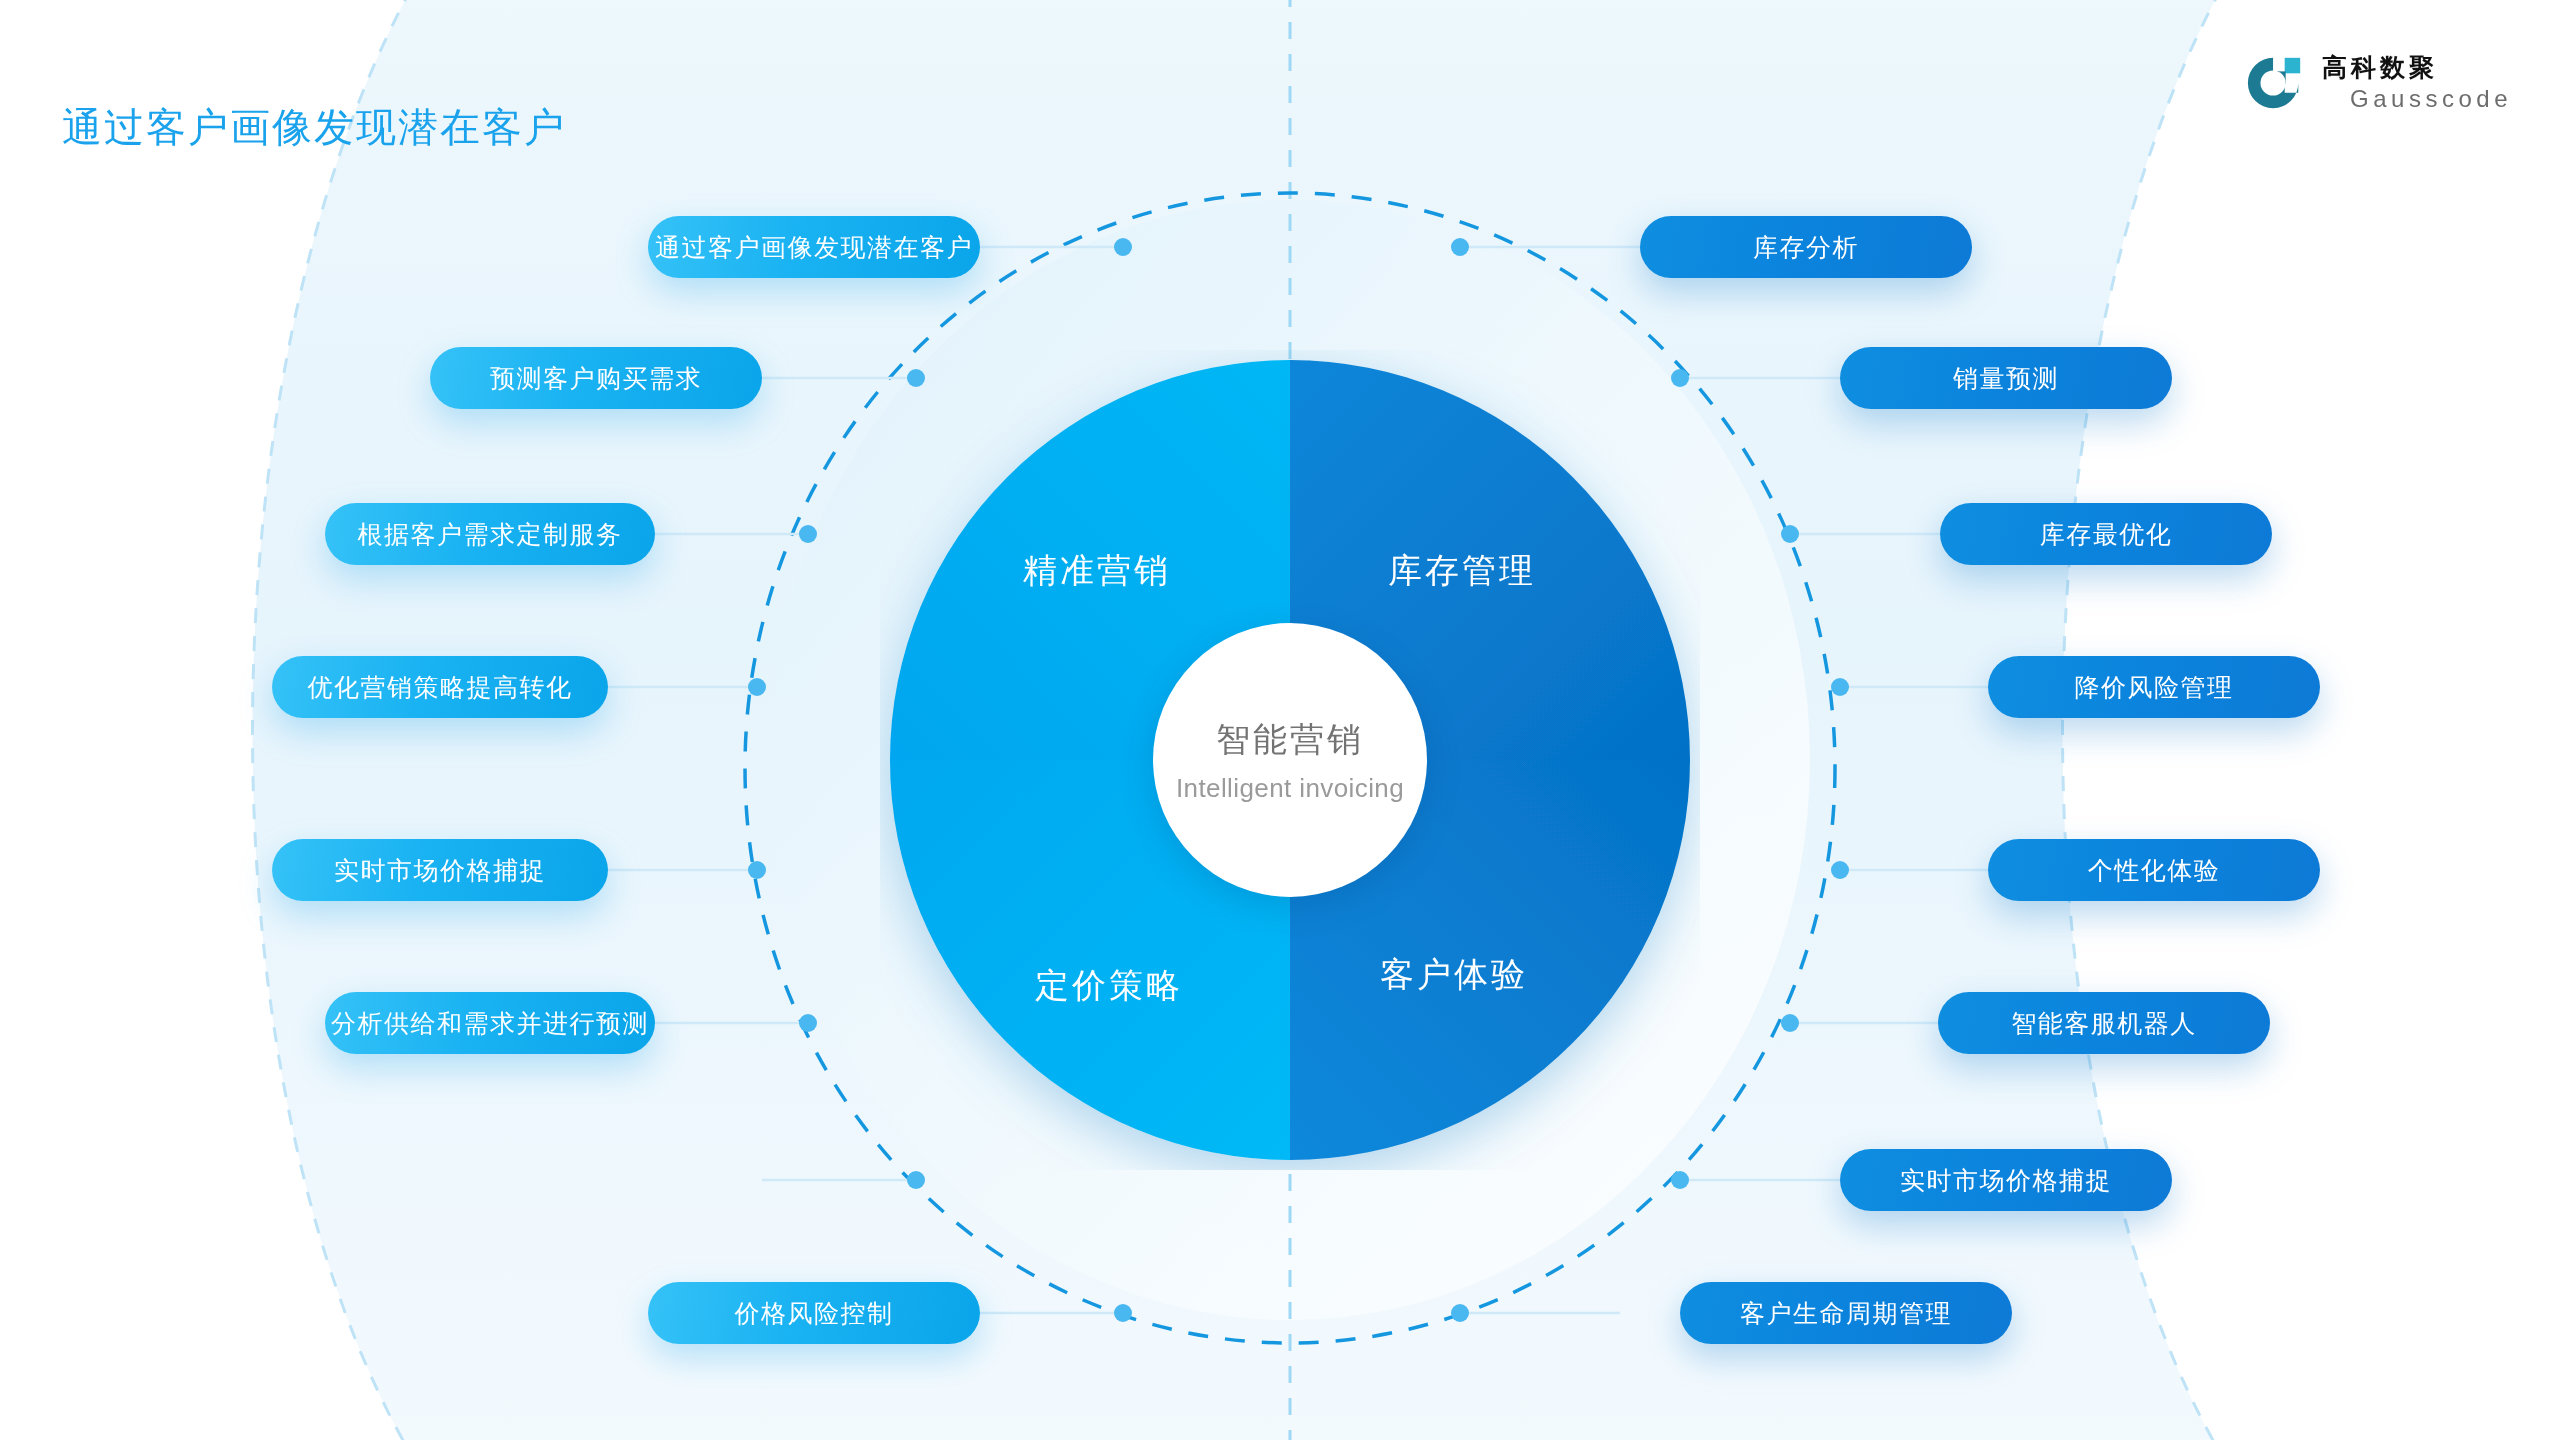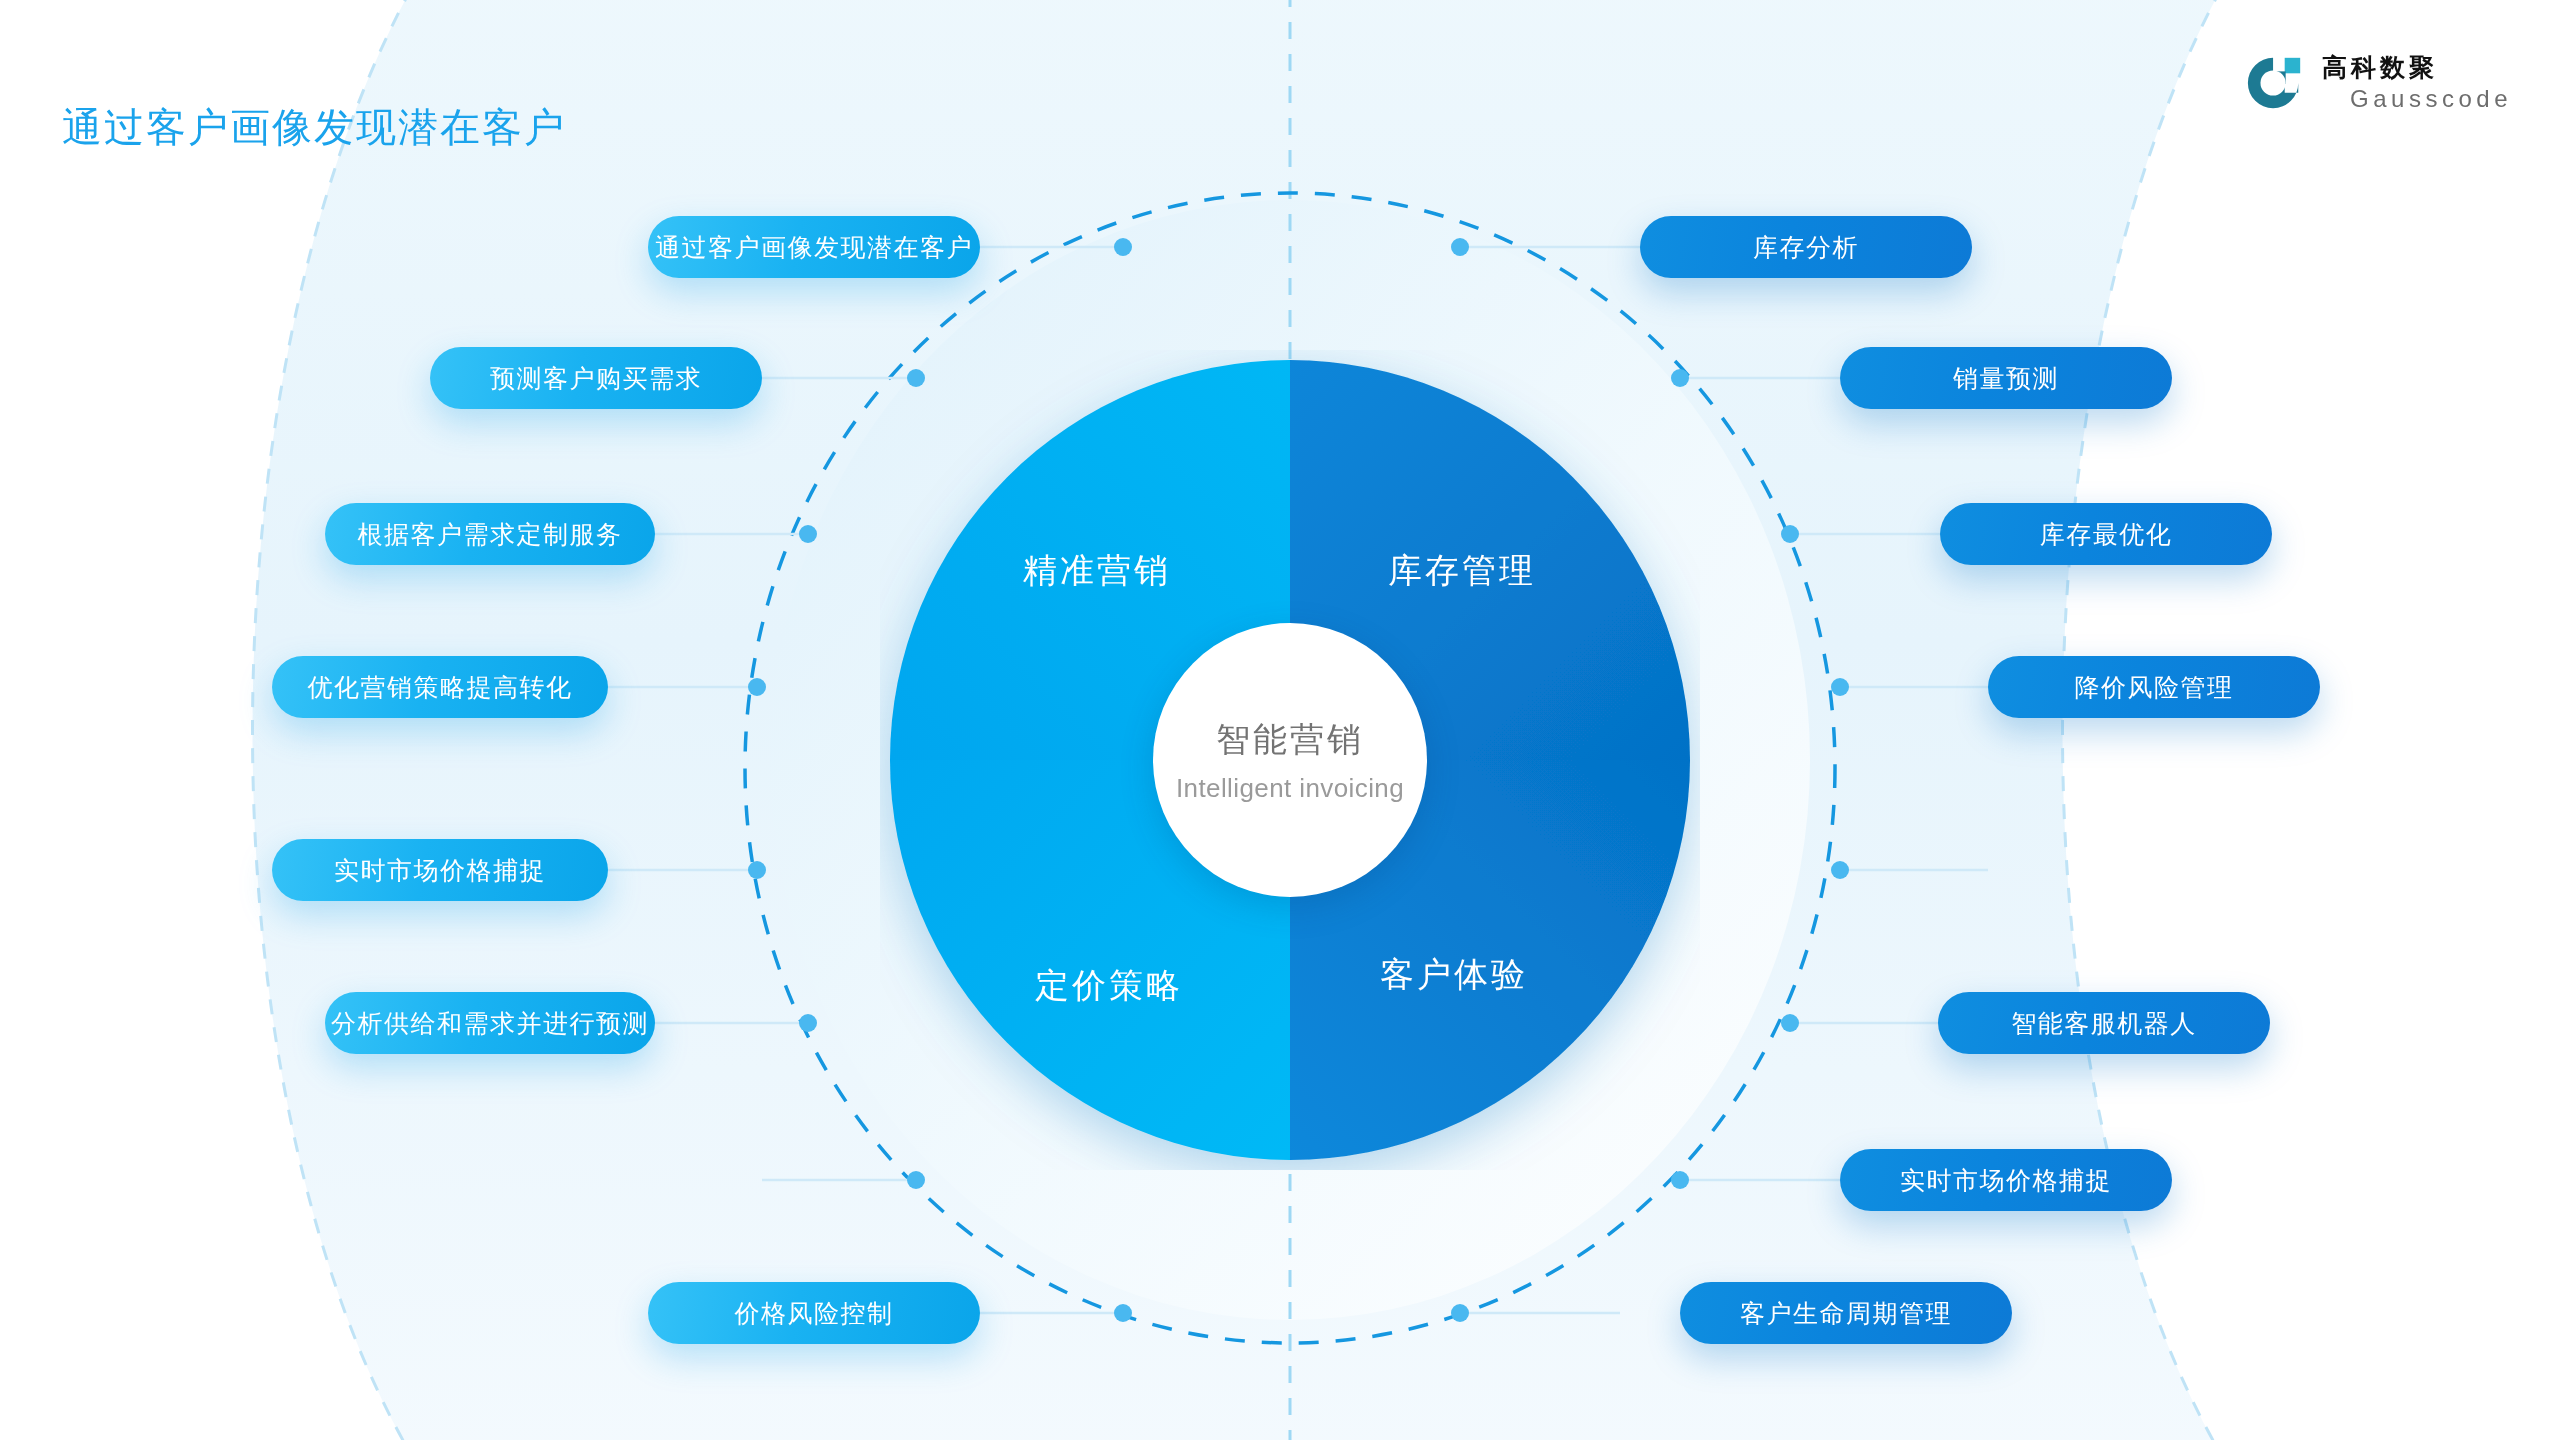--- a/index.html
+++ b/index.html
@@ -203,17 +203,18 @@
   <div class="pill left" style="left:325px;top:503px;width:330px;">根据客户需求定制服务</div>
   <div class="pill left" style="left:272px;top:656px;width:336px;">优化营销策略提高转化</div>
   <div class="pill left" style="left:272px;top:839px;width:336px;">实时市场价格捕捉</div>
   <div class="pill left" style="left:325px;top:992px;width:330px;">分析供给和需求并进行预测</div>
   <div class="pill left" style="left:648px;top:1282px;width:332px;">价格风险控制</div>
 
   <div class="pill right" style="left:1640px;top:216px;width:332px;">库存分析</div>
   <div class="pill right" style="left:1840px;top:347px;width:332px;">销量预测</div>
   <div class="pill right" style="left:1940px;top:503px;width:332px;">库存最优化</div>
   <div class="pill right" style="left:1988px;top:656px;width:332px;font-family:Liberation Serif, serif;">降价风险管理</div>
+  <div class="pill right" style="left:1988px;top:839px;width:332px;">个性化体验</div>
   <div class="pill right" style="left:1938px;top:992px;width:332px;">智能客服机器人</div>
   <div class="pill right" style="left:1840px;top:1149px;width:332px;">实时市场价格捕捉</div>
   <div class="pill right" style="left:1680px;top:1282px;width:332px;text-align:center;">客户生命周期管理</div>
 
 </div>
 
 </body></html>

